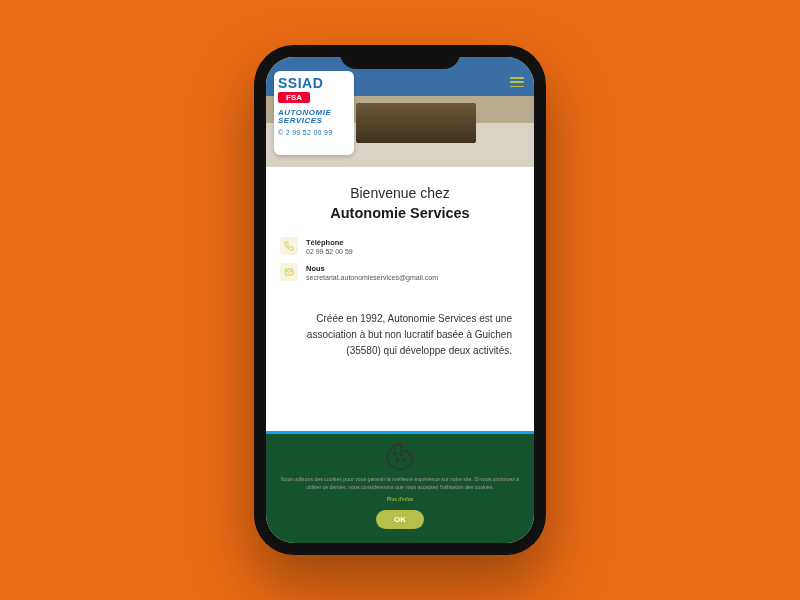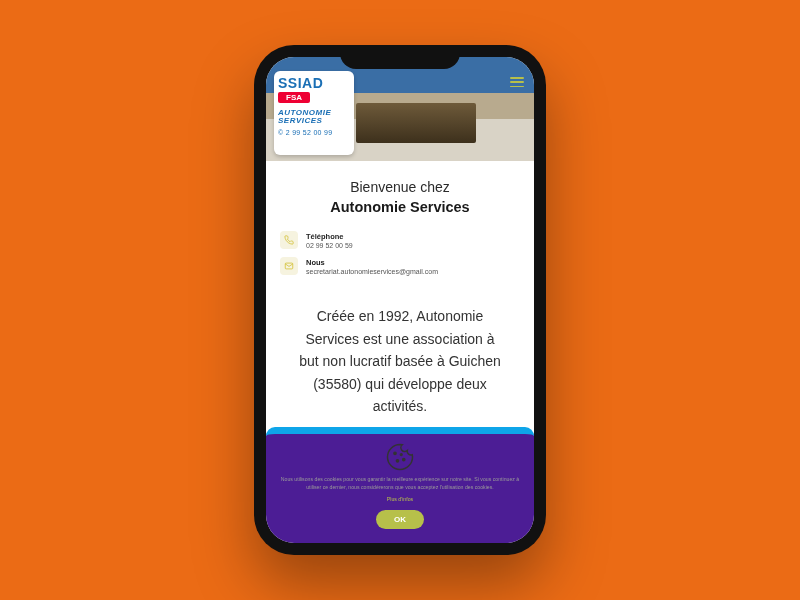--- a/index.html
+++ b/index.html
@@ -86,35 +86,34 @@
     display:flex; align-items:center; justify-content:center;
     flex-shrink:0;
   }
   .icon svg { width:10px; height:10px; stroke:#d4c23a; fill:none; stroke-width:2; }
   .row .label { font-size:7.5px; font-weight:600; color:#222; }
   .row .value { font-size:7px; color:#555; margin-top:1px; white-space:nowrap;}
   .row .stack { display:flex; flex-direction:column; }
 
   
   .para {
-    padding:10px 28px;
-    text-align:center;
-    font-size:14px;
+    padding:10px 22px;
+    text-align:right;
+    font-size:10px;
     color:#333;
     line-height:1.6;
   }
 
   
   .cookie {
     margin-top:auto;
     padding:8px 14px 14px;
     text-align:center;
-    border-top:7px solid #0ea5e9;
-    background:#4c1d95;
-    border-radius:9px;
+    border-top:3px solid #0ea5e9;
+    background:#14532d;
   }
   .cookie-icon { width:30px; height:30px; margin:0 auto 4px; }
   .cookie-icon svg { width:100%; height:100%; stroke:#333; fill:none; stroke-width:1.2; }
   .cookie p { font-size:5.2px; color:#9a9a9a; line-height:1.5; }
   .cookie .more { font-size:5.2px; color:#b7c04a; margin-top:4px; display:block; }
   .cookie button {
     margin-top:8px;
     background:#b7c04a; color:#fff;
     border:none; border-radius:14px;
     padding:5px 18px;

